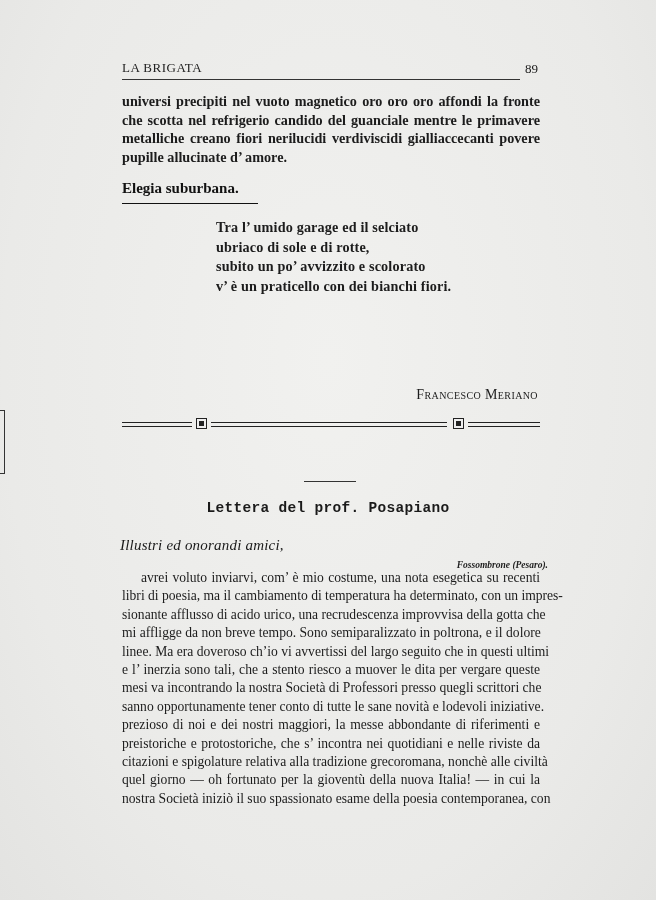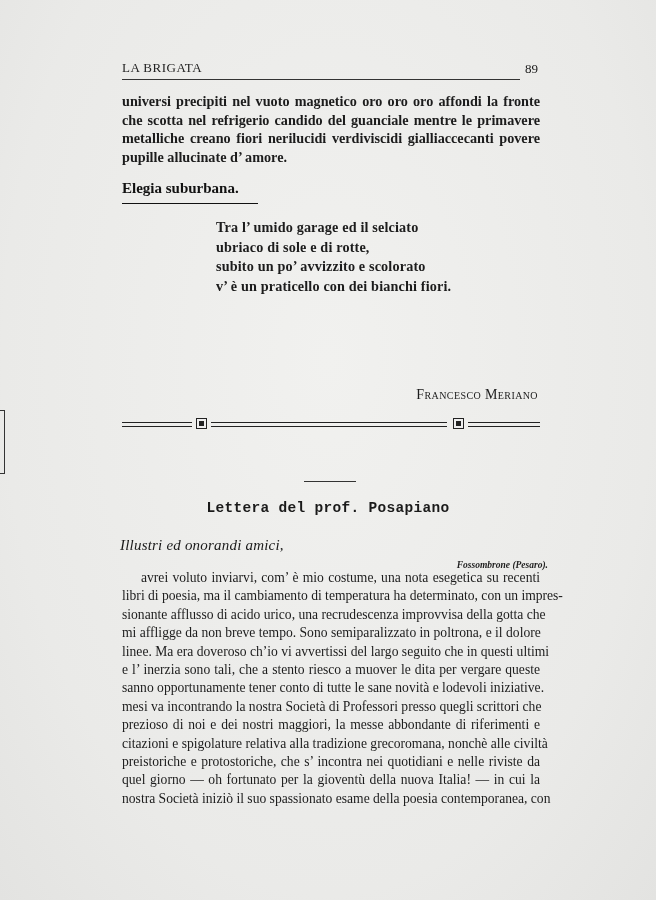--- a/index.html
+++ b/index.html
@@ -108,21 +108,21 @@
   <div class="place">Fossombrone (Pesaro).</div>
   <div class="salutation">Illustri ed onorandi amici,</div>
 
   <div class="letter">
     <span class="line indent">avrei voluto inviarvi, com’ è mio costume, una nota esegetica su recenti</span>
     <span class="line">libri di poesia, ma il cambiamento di temperatura ha determinato, con un impres-</span>
     <span class="line">sionante afflusso di acido urico, una recrudescenza improvvisa della gotta che</span>
     <span class="line">mi affligge da non breve tempo. Sono semiparalizzato in poltrona, e il dolore</span>
     <span class="line">linee. Ma era doveroso ch’io vi avvertissi del largo seguito che in questi ultimi</span>
     <span class="line">e l’ inerzia sono tali, che a stento riesco a muover le dita per vergare queste</span>
+    <span class="line">mesi va incontrando la nostra Società di Professori presso quegli scrittori che</span>
     <span class="line">sanno opportunamente tener conto di tutte le sane novità e lodevoli iniziative.</span>
-    <span class="line">mesi va incontrando la nostra Società di Professori presso quegli scrittori che</span>
     <span class="line">prezioso di noi e dei nostri maggiori, la messe abbondante di riferimenti e</span>
+    <span class="line">preistoriche e protostoriche, che s’ incontra nei quotidiani e nelle riviste da</span>
     <span class="line">citazioni e spigolature relativa alla tradizione grecoromana, nonchè alle civiltà</span>
-    <span class="line">preistoriche e protostoriche, che s’ incontra nei quotidiani e nelle riviste da</span>
     <span class="line">quel giorno — oh fortunato per la gioventù della nuova Italia! — in cui la</span>
     <span class="line">nostra Società iniziò il suo spassionato esame della poesia contemporanea, con</span>
   </div>
 </div>
 
 </body></html>

